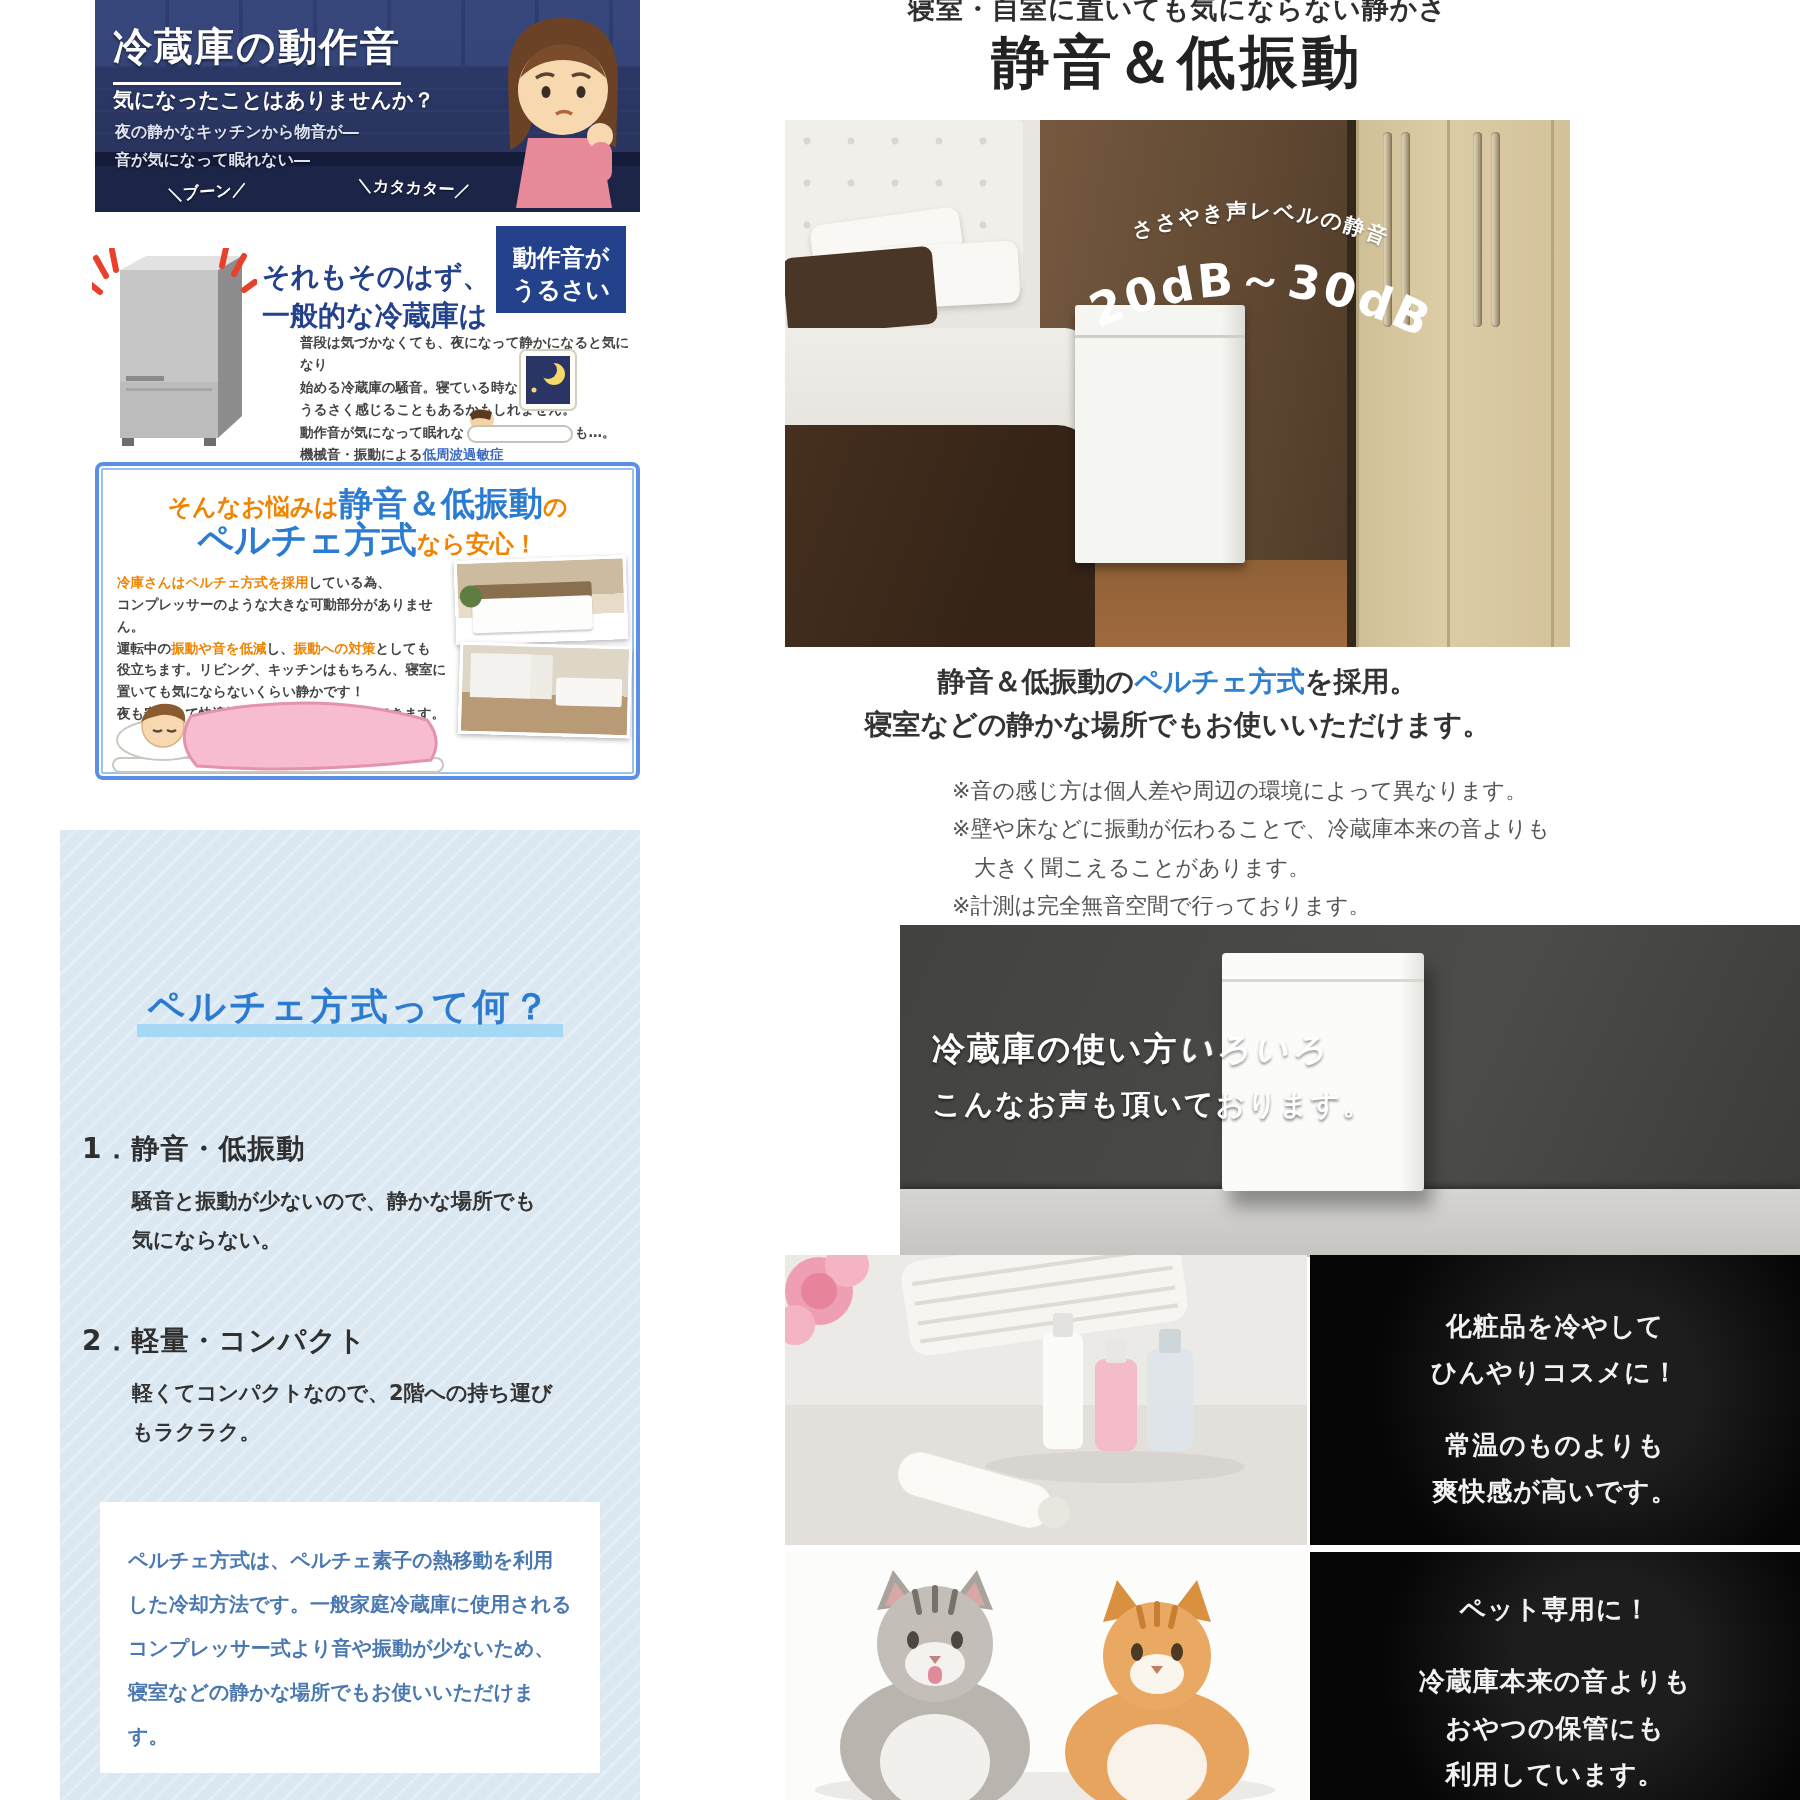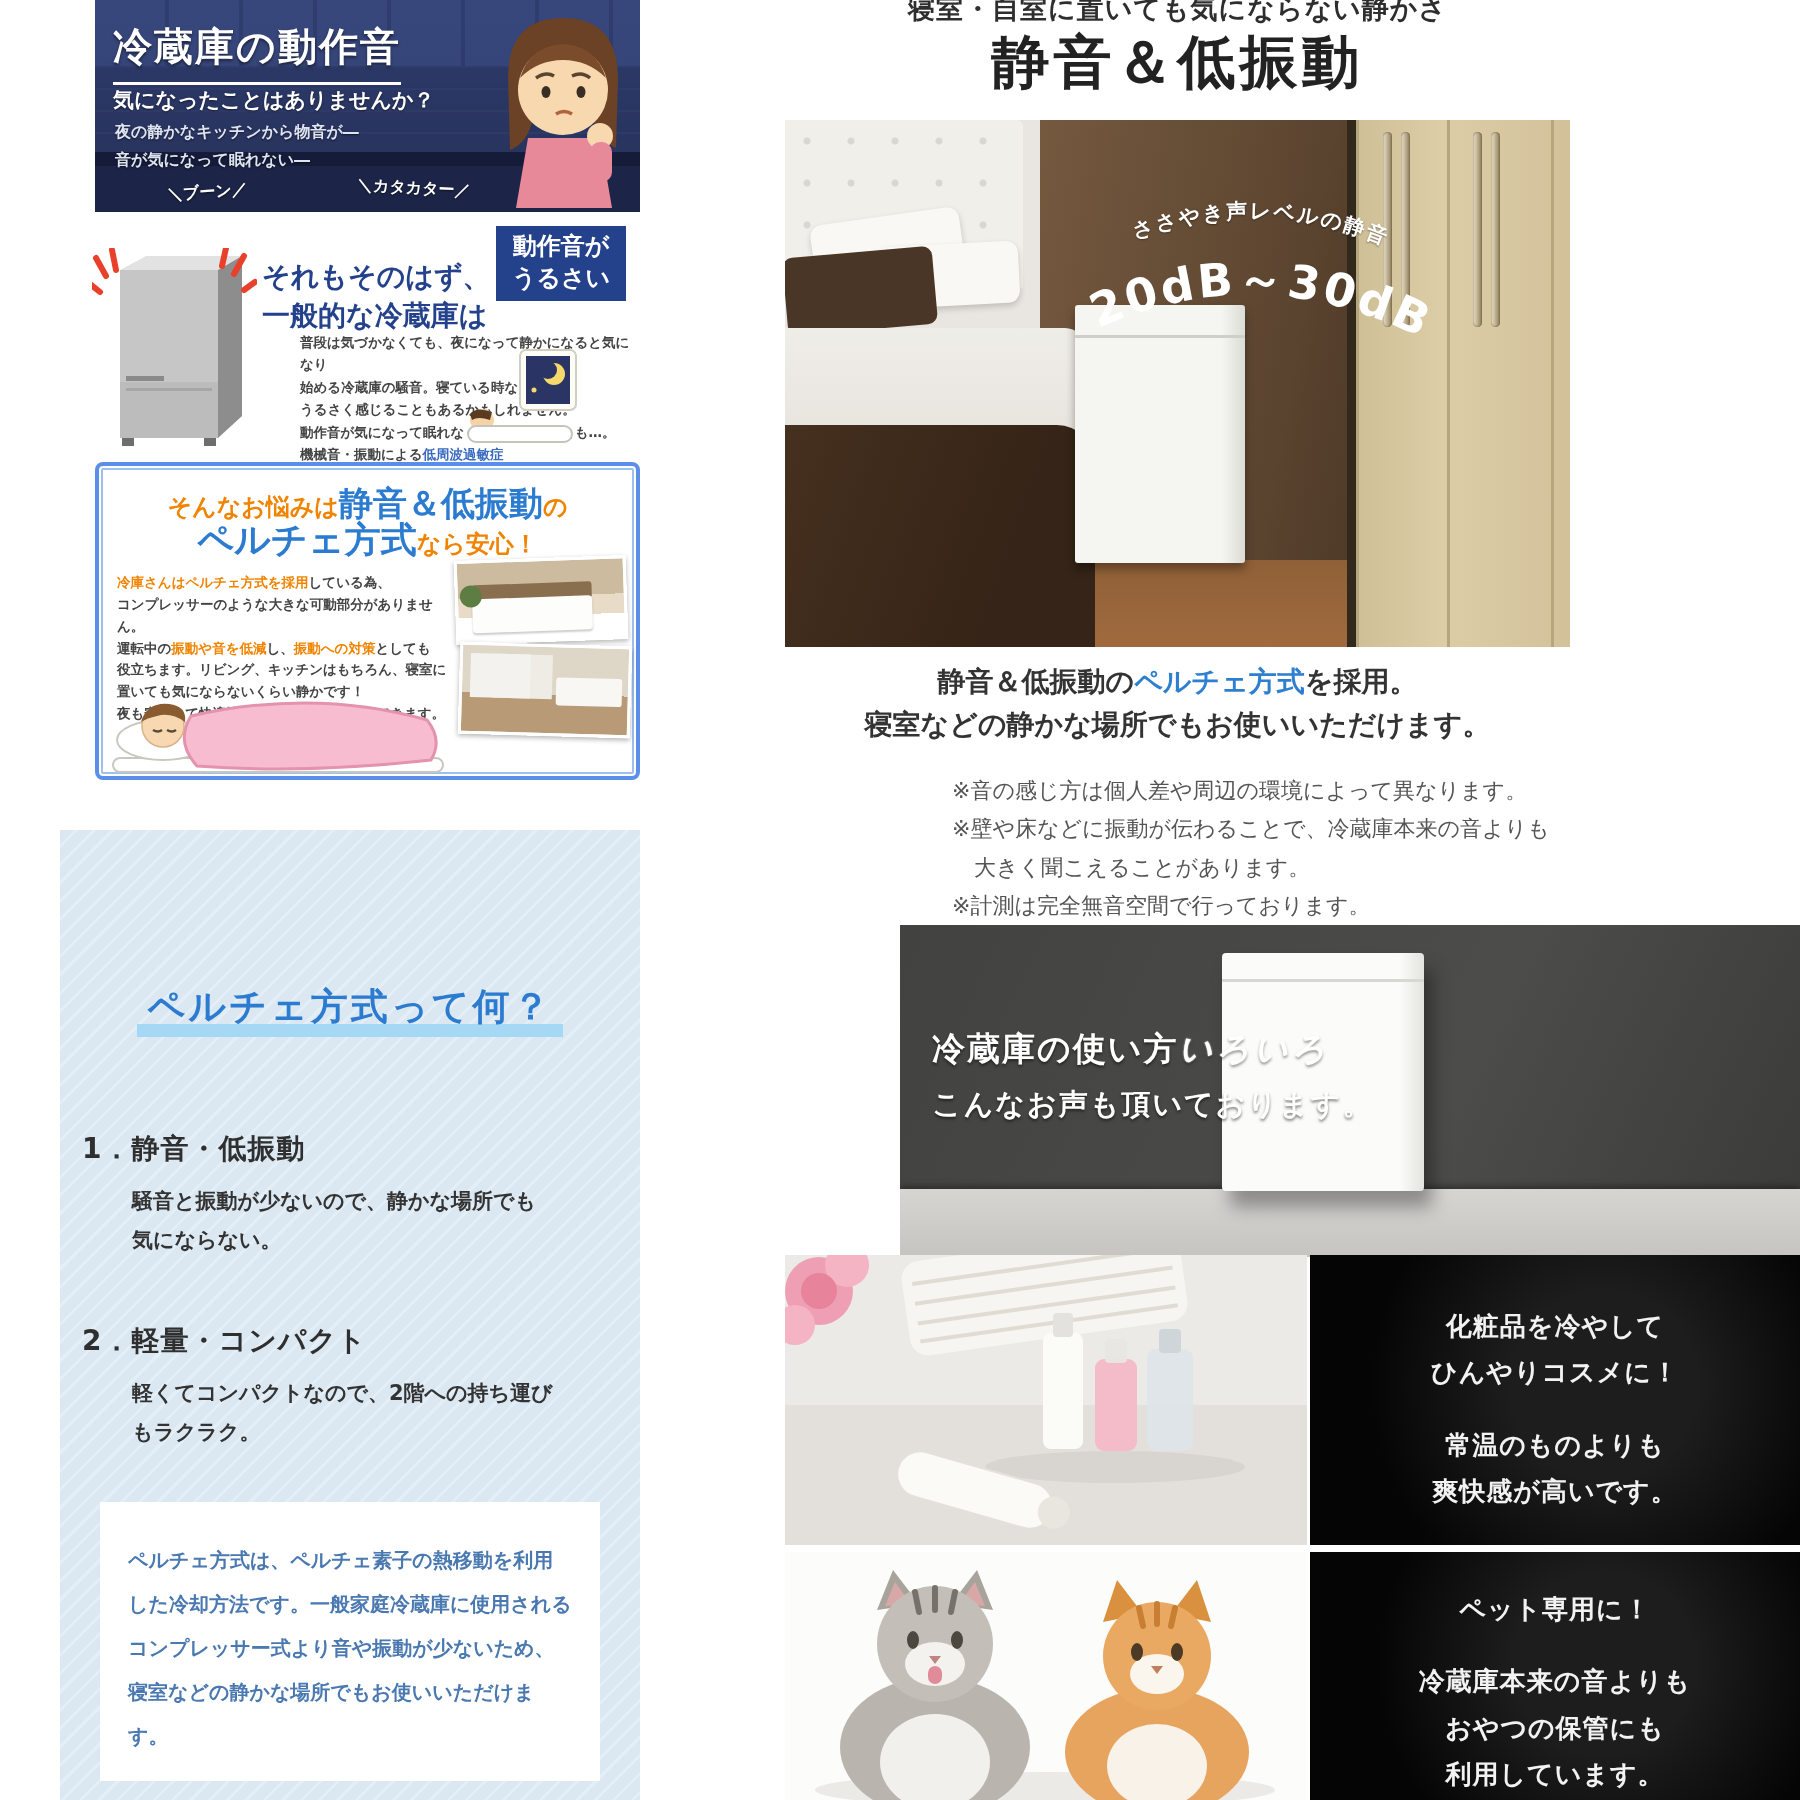--- a/index.html
+++ b/index.html
@@ -19,21 +19,21 @@
   .banner-title{position:absolute;left:18px;top:20px;font-size:39px;font-weight:800;color:#fff;
     letter-spacing:2px;border-bottom:3px solid #fff;padding-bottom:8px;text-shadow:0 2px 3px rgba(0,0,0,.5);}
   .banner-sub{position:absolute;left:18px;top:86px;font-size:21px;font-weight:800;color:#fff;text-shadow:0 1px 2px rgba(0,0,0,.5);}
   .banner-l{position:absolute;left:20px;font-size:16px;font-weight:700;color:#dfe4f2;text-shadow:0 1px 2px rgba(0,0,0,.6);}
   .banner-sfx{position:absolute;font-size:16px;font-weight:700;color:#fff;text-shadow:0 1px 2px rgba(0,0,0,.6);}
   .banner-woman{position:absolute;right:-6px;top:8px;}
 
   
   .s2-heading{left:262px;top:230px;font-size:28px;font-weight:800;color:#24418c;line-height:1.4;}
   .s2-badge{left:496px;top:226px;width:130px;background:#24418c;color:#fff;text-align:center;
-    font-size:24px;font-weight:800;line-height:1.32;padding:5px 0 7px;}
+    font-size:24px;font-weight:800;line-height:1.32;padding:17px 0 7px;}
   .s2-para{left:300px;top:331px;width:342px;font-size:13.5px;font-weight:600;color:#444;line-height:1.66;}
   .em-blue-s{color:#3a6ac0;font-weight:800;}
   .fridge-illus{left:92px;top:248px;}
   .sleep-illus{left:462px;top:348px;}
 
   
   .solution{left:95px;top:462px;width:537px;height:310px;background:#fff;border:4px solid #5b8ee8;border-radius:8px;
     box-shadow:inset 0 0 0 2px #fff,inset 0 0 0 4px #9cc0f2;}
   .sol-h{width:100%;text-align:center;line-height:1;}
   .sol-h1{top:20px;}
@@ -56,21 +56,21 @@
   .sol-sleeper{left:6px;top:216px;}
 
   
   .peltier{left:60px;top:830px;width:580px;height:970px;
     background:repeating-linear-gradient(135deg,#dbe8f2 0 10px,#e3eef6 10px 13px);}
   .pel-heading{width:100%;top:152px;text-align:center;}
   .pel-heading span{display:inline-block;font-size:37px;font-weight:800;color:#2b7bd0;letter-spacing:3px;
     background:linear-gradient(to top,#a5d8f5 13px,transparent 13px);padding:0 10px 5px;}
   .pel-item-title{left:22px;font-size:28px;font-weight:800;color:#2f2f2f;letter-spacing:1px;}
   .pel-item-body{left:72px;font-size:21px;font-weight:600;color:#333;line-height:1.85;}
-  .pel-whitebox{left:40px;top:672px;width:444px;background:#fff;padding:36px 28px 23px;}
+  .pel-whitebox{left:40px;top:672px;width:444px;background:#fff;padding:36px 28px 15px;}
   .pel-whitebox div{font-size:20px;font-weight:600;color:#4a78b0;line-height:2.2;}
 
   
   .r-sub{left:785px;top:-9px;width:785px;text-align:center;font-size:27px;font-weight:800;color:#2e2e2e;letter-spacing:1px;}
   .r-title{left:785px;top:24px;width:785px;text-align:center;font-size:58px;font-weight:800;color:#222;letter-spacing:4px;}
 
   
   .bedroom{left:785px;top:120px;width:785px;height:527px;background:#e9e6e1;overflow:hidden;}
   .bp-wall{position:absolute;left:255px;top:0;width:312px;height:465px;background:linear-gradient(100deg,#75593f,#5c4530 70%,#4e3a28);}
   .bp-floor{position:absolute;left:255px;top:440px;width:530px;height:87px;background:linear-gradient(#8f6037,#a06a3e);}

